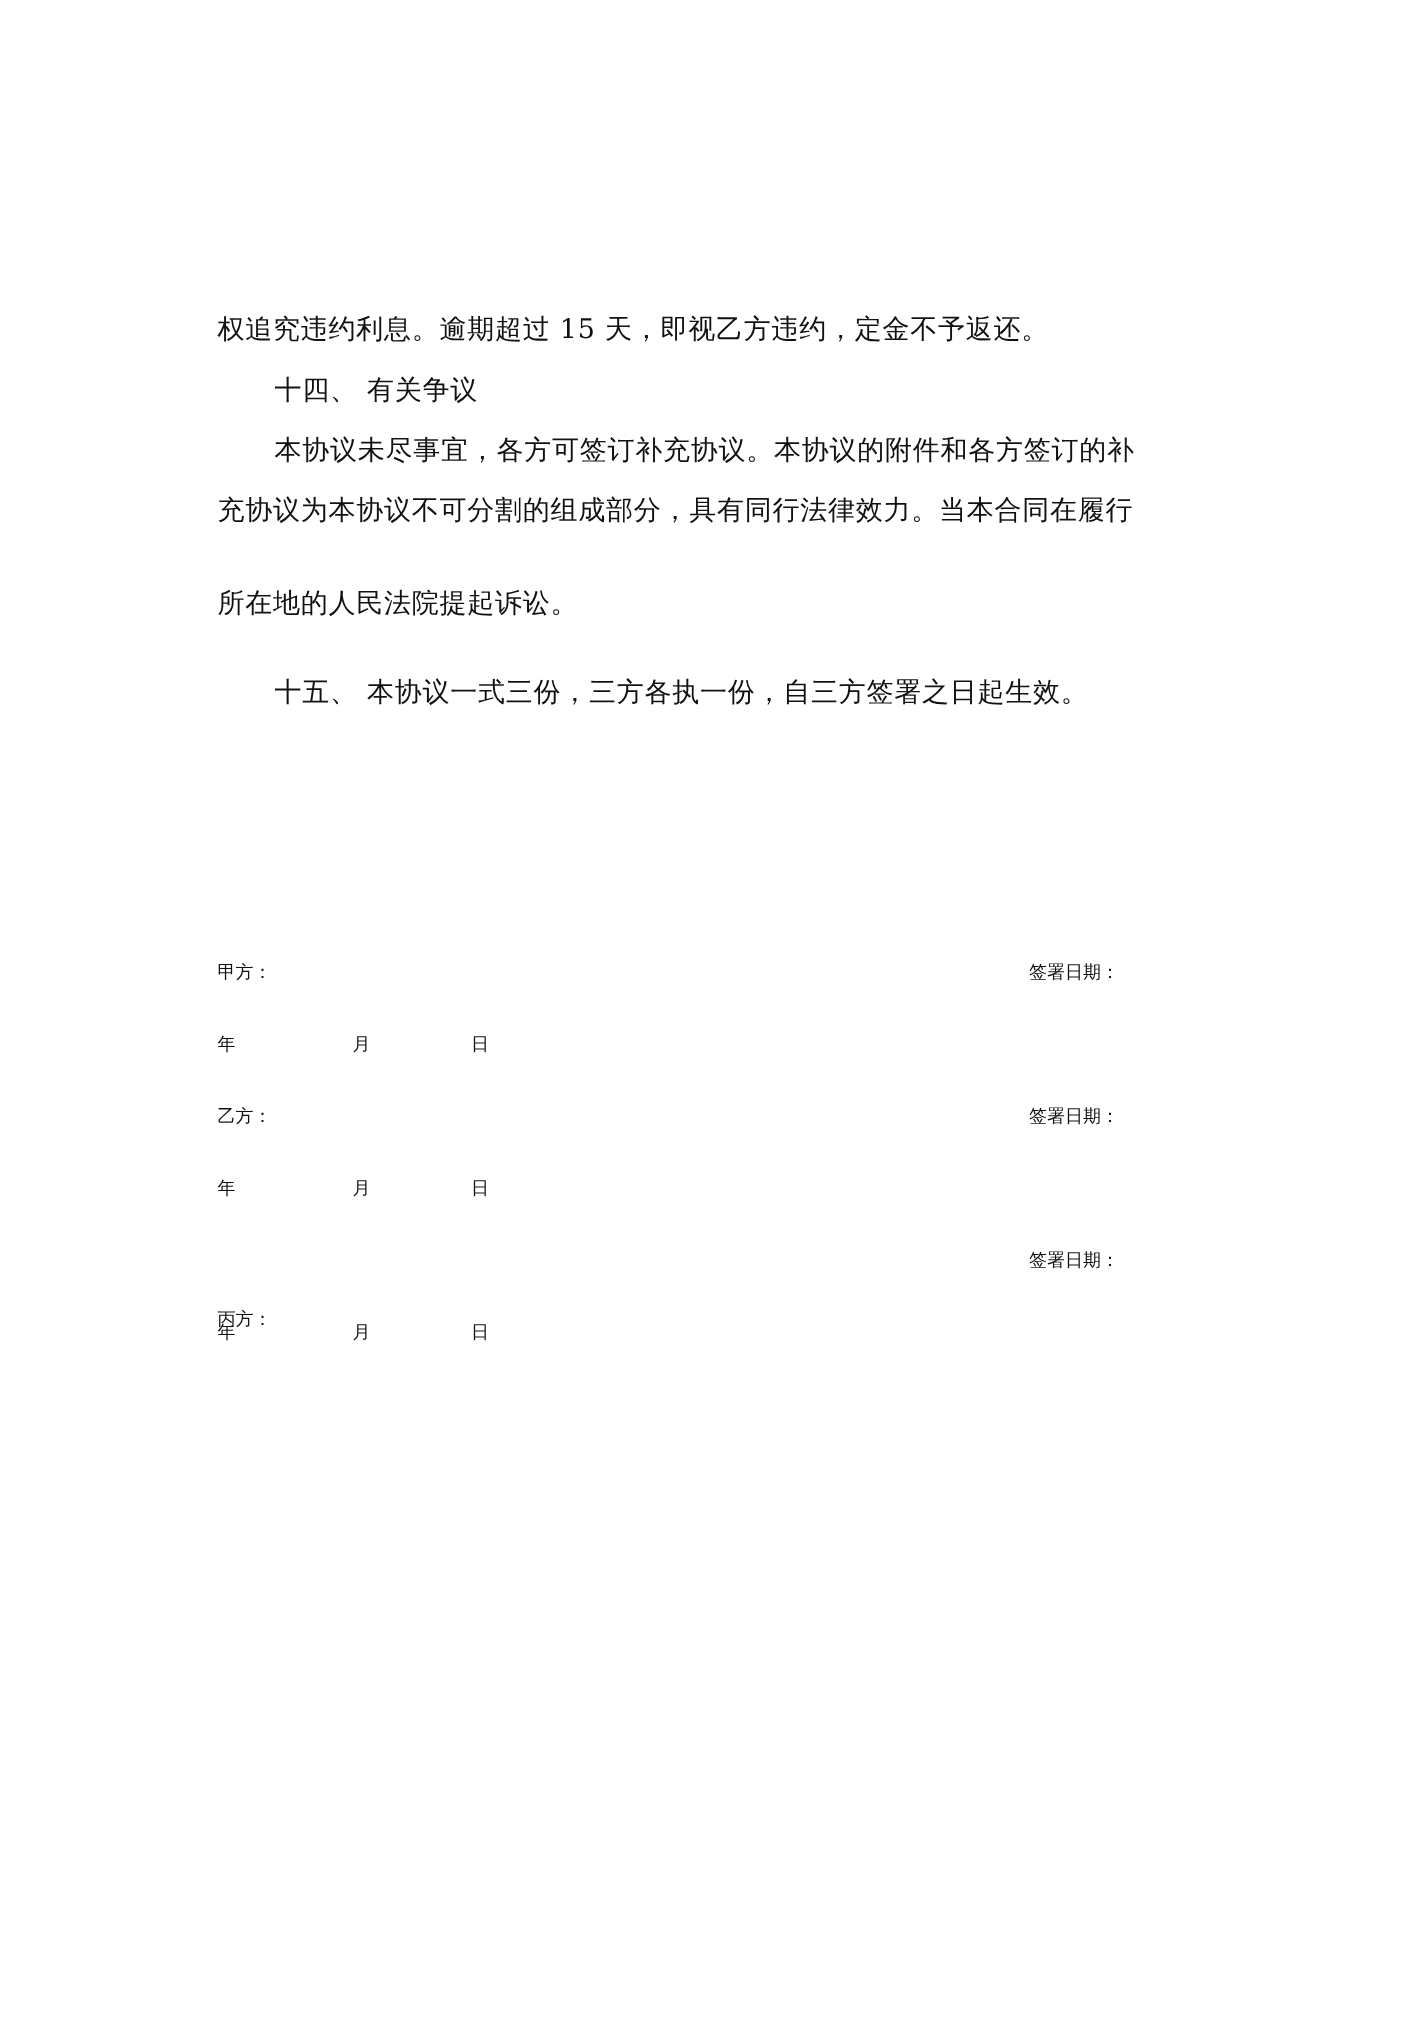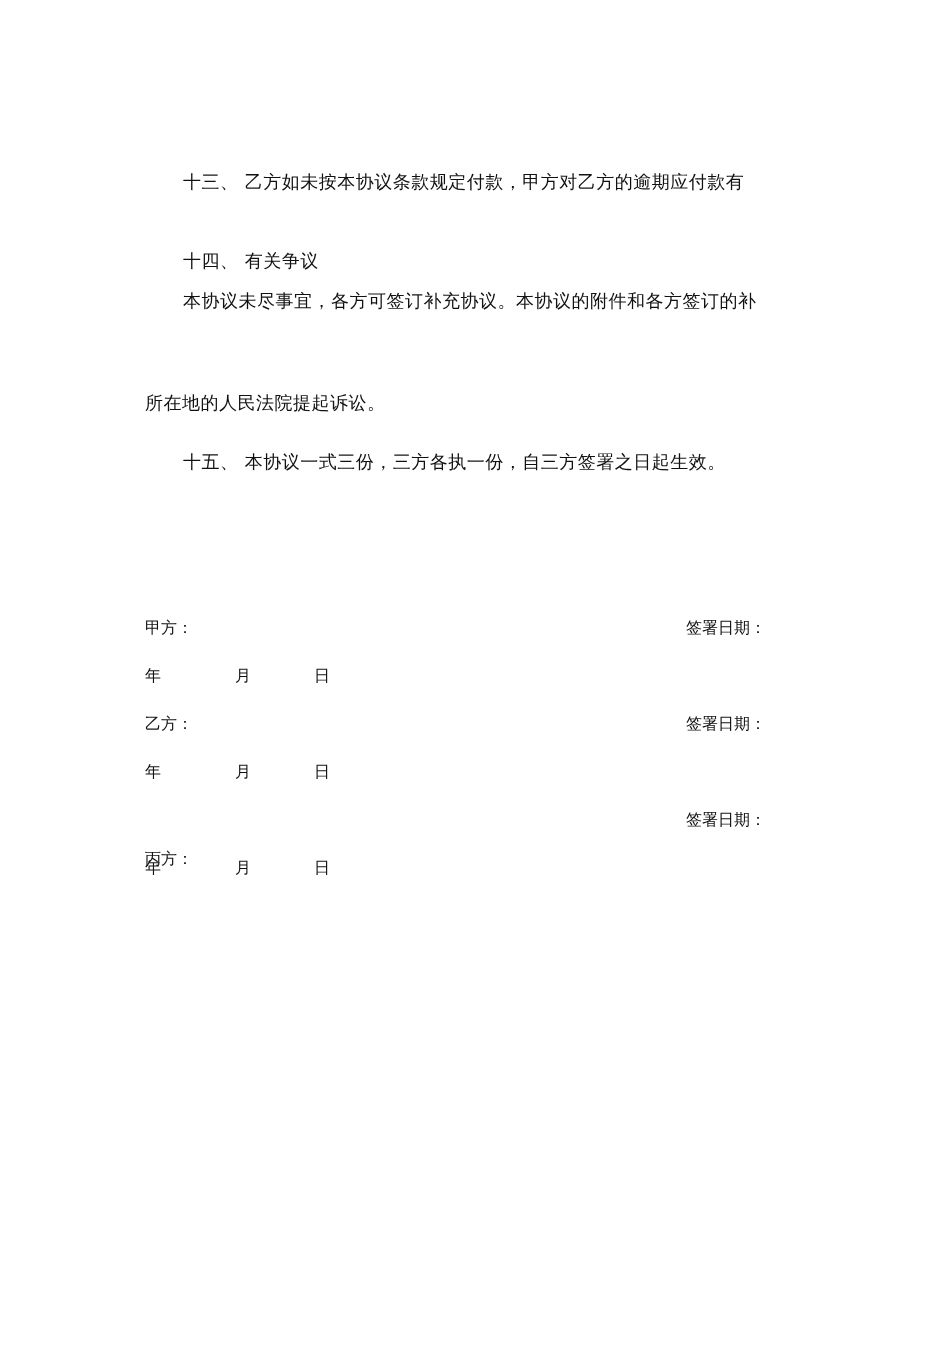--- a/index.html
+++ b/index.html
@@ -26,38 +26,40 @@
       left: 145px;
       width: 640px;
       font-size: 18px;
       line-height: 24px;
       white-space: nowrap;
       letter-spacing: 0.5px;
     }
     .indent { left: 183px; }
     .sig {
       position: absolute;
-      font-size: 16px;
+      font-size: 12px;
       line-height: 26px;
       white-space: nowrap;
+      margin-top: 20px;
     }
     .sig-left { left: 145px; }
     .sig-right { left: 686px; }
     .date-year { left: 145px; }
     .date-month { left: 235px; }
     .date-day { left: 314px; }
   </style>
 </head>
 <body>
 
 <div class="page">
 
-  <div class="line indent" style="top:170px;">十三、  乙方如未按本协议条款规定付款，甲方对乙方的逾期应付款有</div>
+  <div class="line" style="top:208px;">权追究违约利息。逾期超过 15 天，即视乙方违约，定金不予返还。</div>
   <div class="line indent" style="top:289px;">本协议未尽事宜，各方可签订补充协议。本协议的附件和各方签订的补</div>
   <div class="line indent" style="top:249px;">十四、  有关争议</div>
+  <div class="line" style="top:329px;">充协议为本协议不可分割的组成部分，具有同行法律效力。当本合同在履行</div>
   <div class="line" style="top:391px;">所在地的人民法院提起诉讼。</div>
   <div class="line indent" style="top:450px;">十五、  本协议一式三份，三方各执一份，自三方签署之日起生效。</div>
 
   <div class="sig sig-left" style="top:615px;">甲方：</div>
   <div class="sig sig-right" style="top:615px;">签署日期：</div>
   <div class="sig date-year" style="top:663px;">年</div>
   <div class="sig date-month" style="top:663px;">月</div>
   <div class="sig date-day" style="top:663px;">日</div>
 
   <div class="sig sig-left" style="top:711px;">乙方：</div>

